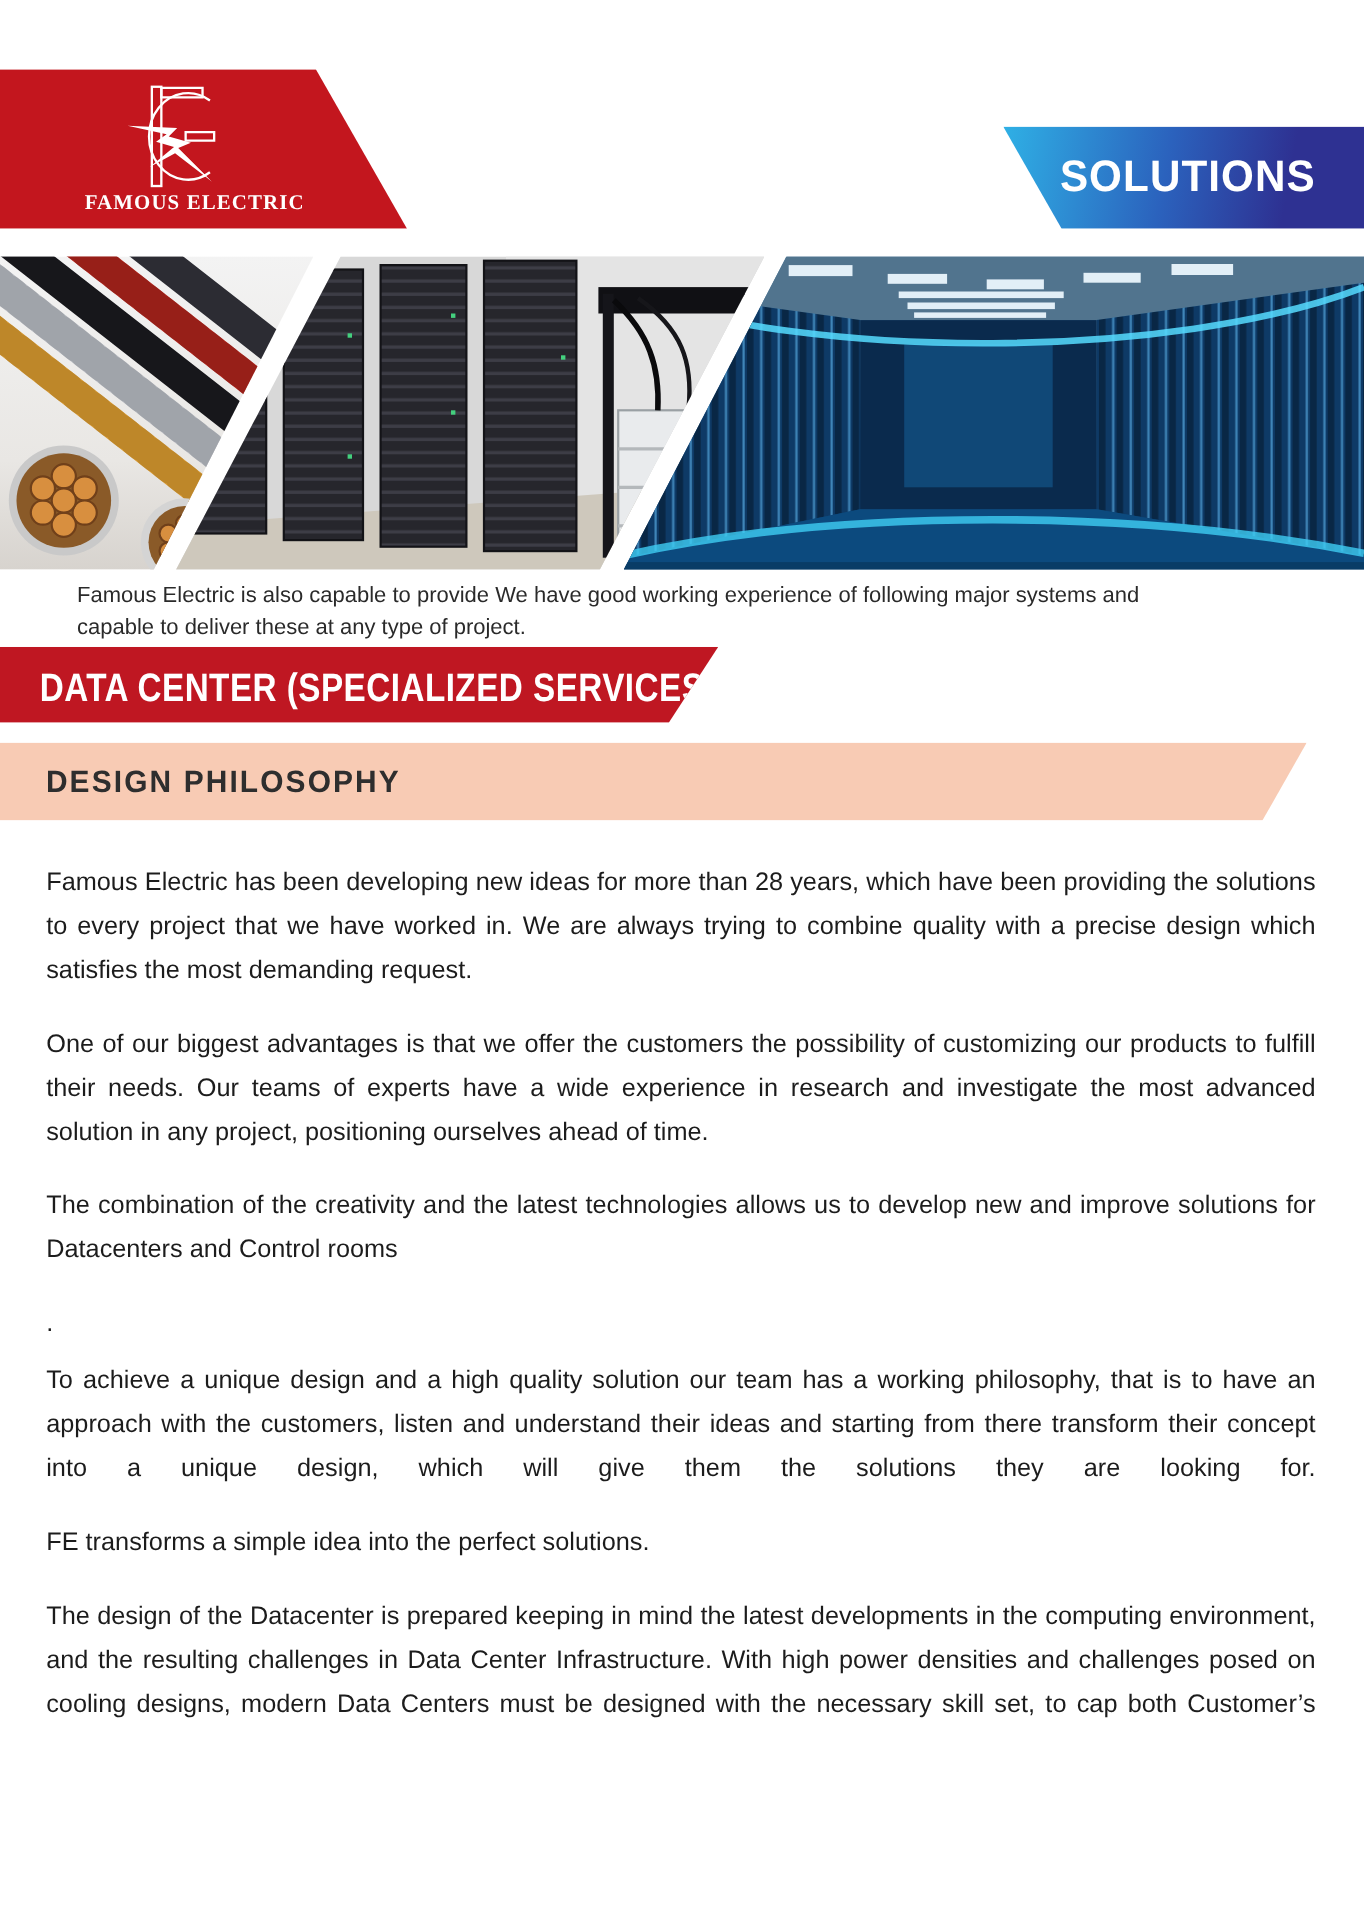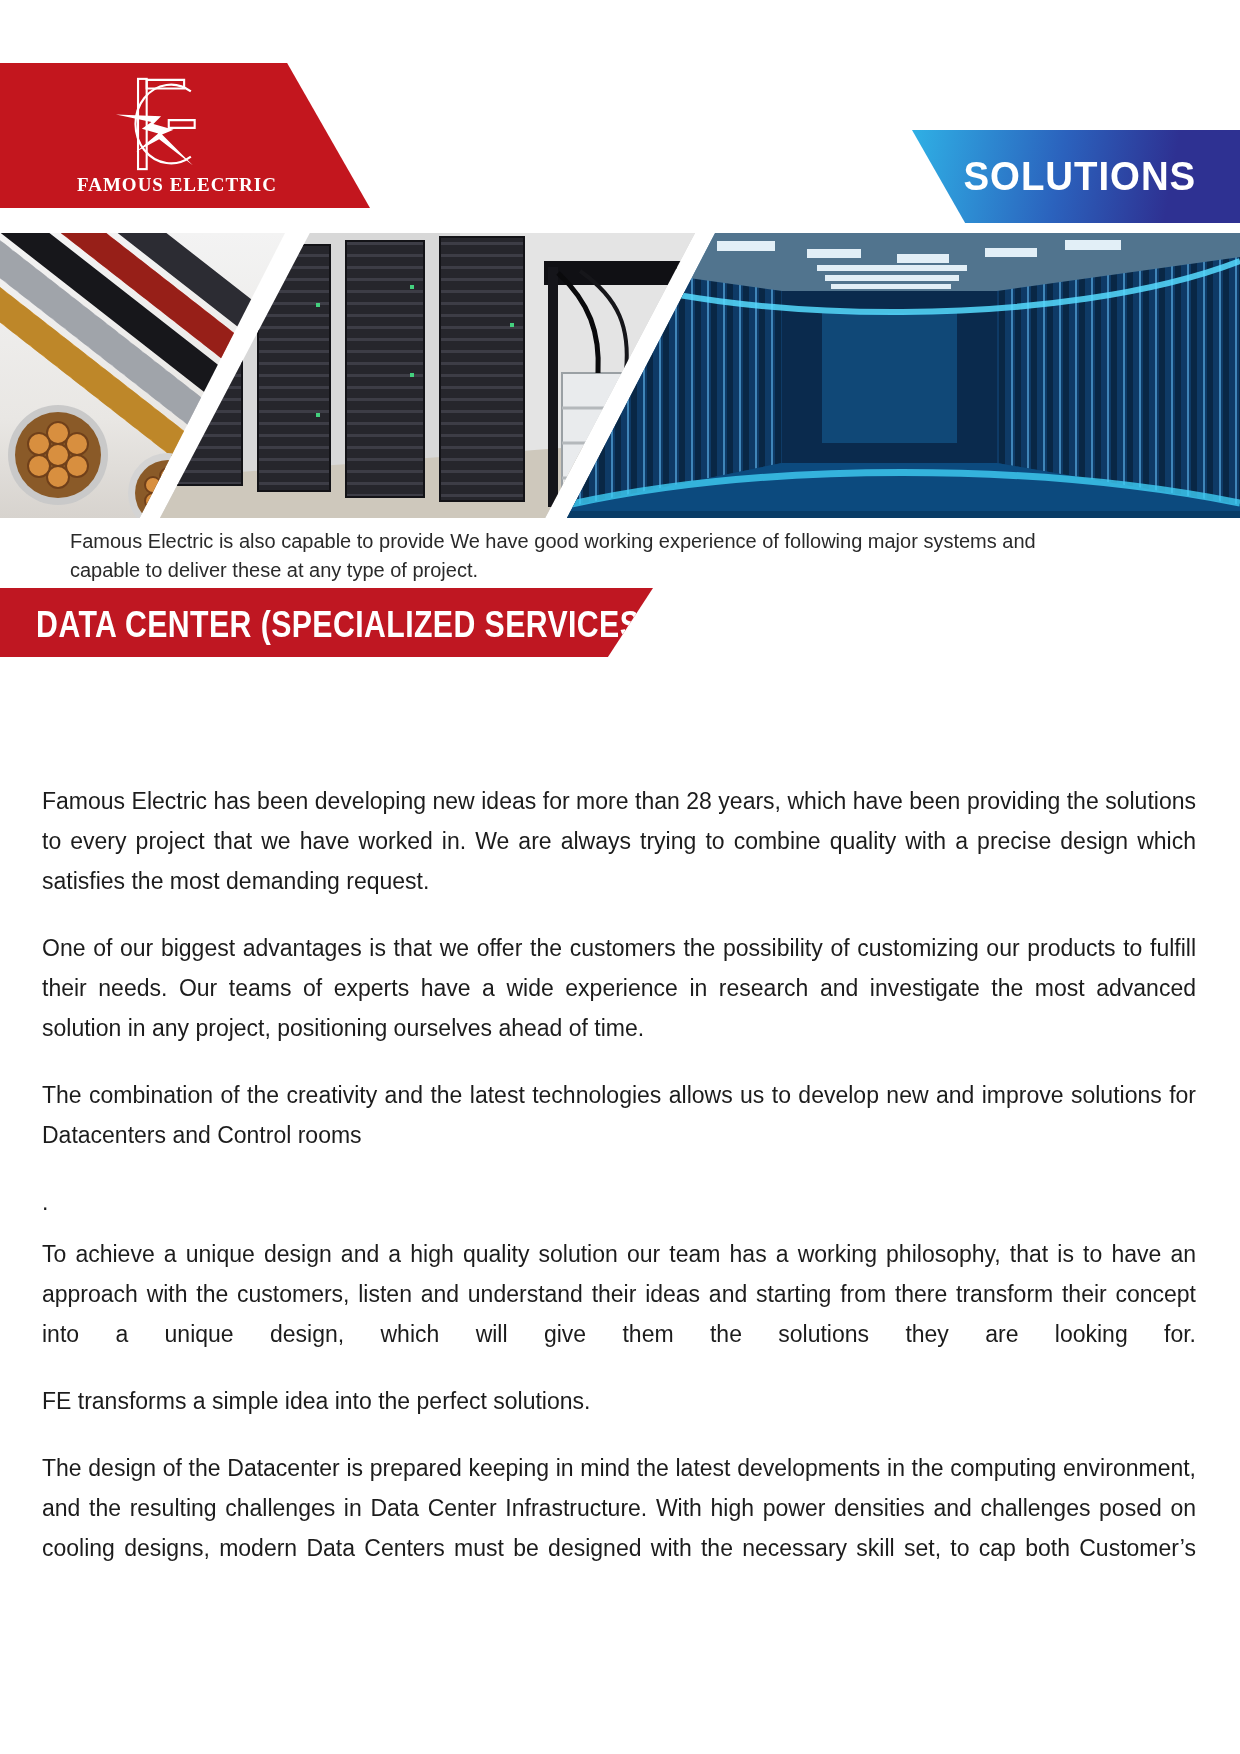--- a/index.html
+++ b/index.html
@@ -12,21 +12,21 @@
     position:absolute;top:63px;left:0;width:370px;height:145px;background:#c3161e;
     clip-path:polygon(0 0,77.6% 0,100% 100%,0 100%);
   }
   .fe-monogram{position:absolute;left:115px;top:12px;width:96px;height:98px;}
   .logo-name{
     position:absolute;left:77px;top:111px;width:260px;
     font-family:"Liberation Serif", serif;font-weight:bold;font-size:19px;
     letter-spacing:1px;color:#ffffff;white-space:nowrap;
   }
   .solutions-ribbon{
-    position:absolute;top:130px;left:912px;width:328px;height:93px;
+    position:absolute;top:115px;left:912px;width:328px;height:93px;
     background:linear-gradient(100deg,#2fb0e5 0%,#2b62bd 45%,#2e3192 78%);
     clip-path:polygon(0 0,100% 0,100% 100%,16.2% 100%);
     display:flex;align-items:center;justify-content:flex-end;
   }
   .solutions-ribbon span{
     color:#ffffff;font-weight:bold;font-size:40px;letter-spacing:1px;
     padding-right:46px;transform:scaleX(.96);transform-origin:right center;white-space:nowrap;
   }
   
   .strip{position:absolute;top:233px;left:0;width:1240px;height:285px;}
@@ -218,20 +218,23 @@
       </svg>
     </div>
   </div>
 
   <p class="intro-caption">Famous Electric is also capable to provide We have good working experience of following major systems and capable to deliver these at any type of project.</p>
 
   <div class="banner-datacenter">
     <span>DATA CENTER (SPECIALIZED SERVICES)</span>
   </div>
 
+  <div class="banner-philosophy">
+    <span>DESIGN PHILOSOPHY</span>
+  </div>
 
   <div class="body-text">
     <p>Famous Electric has been developing new ideas for more than 28 years, which have been providing the solutions to every project that we have worked in. We are always trying to combine quality with a precise design which satisfies the most demanding request.</p>
     <p>One of our biggest advantages is that we offer the customers the possibility of customizing our products to fulfill their needs. Our teams of experts have a wide experience in research and investigate the most advanced solution in any project, positioning ourselves ahead of time.</p>
     <p>The combination of the creativity and the latest technologies allows us to develop new and improve solutions for Datacenters and Control rooms</p>
     <p class="p-dot">.</p>
     <p class="just-last">To achieve a unique design and a high quality solution our team has a working philosophy, that is to have an approach with the customers, listen and understand their ideas and starting from there transform their concept into a unique design, which will give them the solutions they are looking for.</p>
     <p>FE transforms a simple idea into the perfect solutions.</p>
     <p>The design of the Datacenter is prepared keeping in mind the latest developments in the computing environment, and the resulting challenges in Data Center Infrastructure. With high power densities and challenges posed on cooling designs, modern Data Centers must be designed with the necessary skill set, to cap both Customer’s Investment and Total Cost of Ownership in mind. FE adopts TIA Standards and Uptime guide lines while preparing the data centre design. FE highly qualified team of CAD experts using latest versions of Autocad prepare 2D, 3D designs and also prepare walk through simulation models for customs to visualization of what will be the final product after project completion. Highest quality components and systems available in the market will be used in the design. Emphasis will be placed on careful integration of all components, while eliminating weak links and single points of failure. Systems are designed based on the requirements as defined with the Client, IT Consultant and the Project Manager. We have sound experience and knowledge to deliver data center of any size and capacity including all electrical, safety, security, networking/communication infrastructure from generation to consumption meeting Tier-2 &amp; Tier-3 Data Center requirements as per TIA-947-2 including IEC/BS-EN/NFPA codes. Our expertise in this region includes:</p>
   </div>

